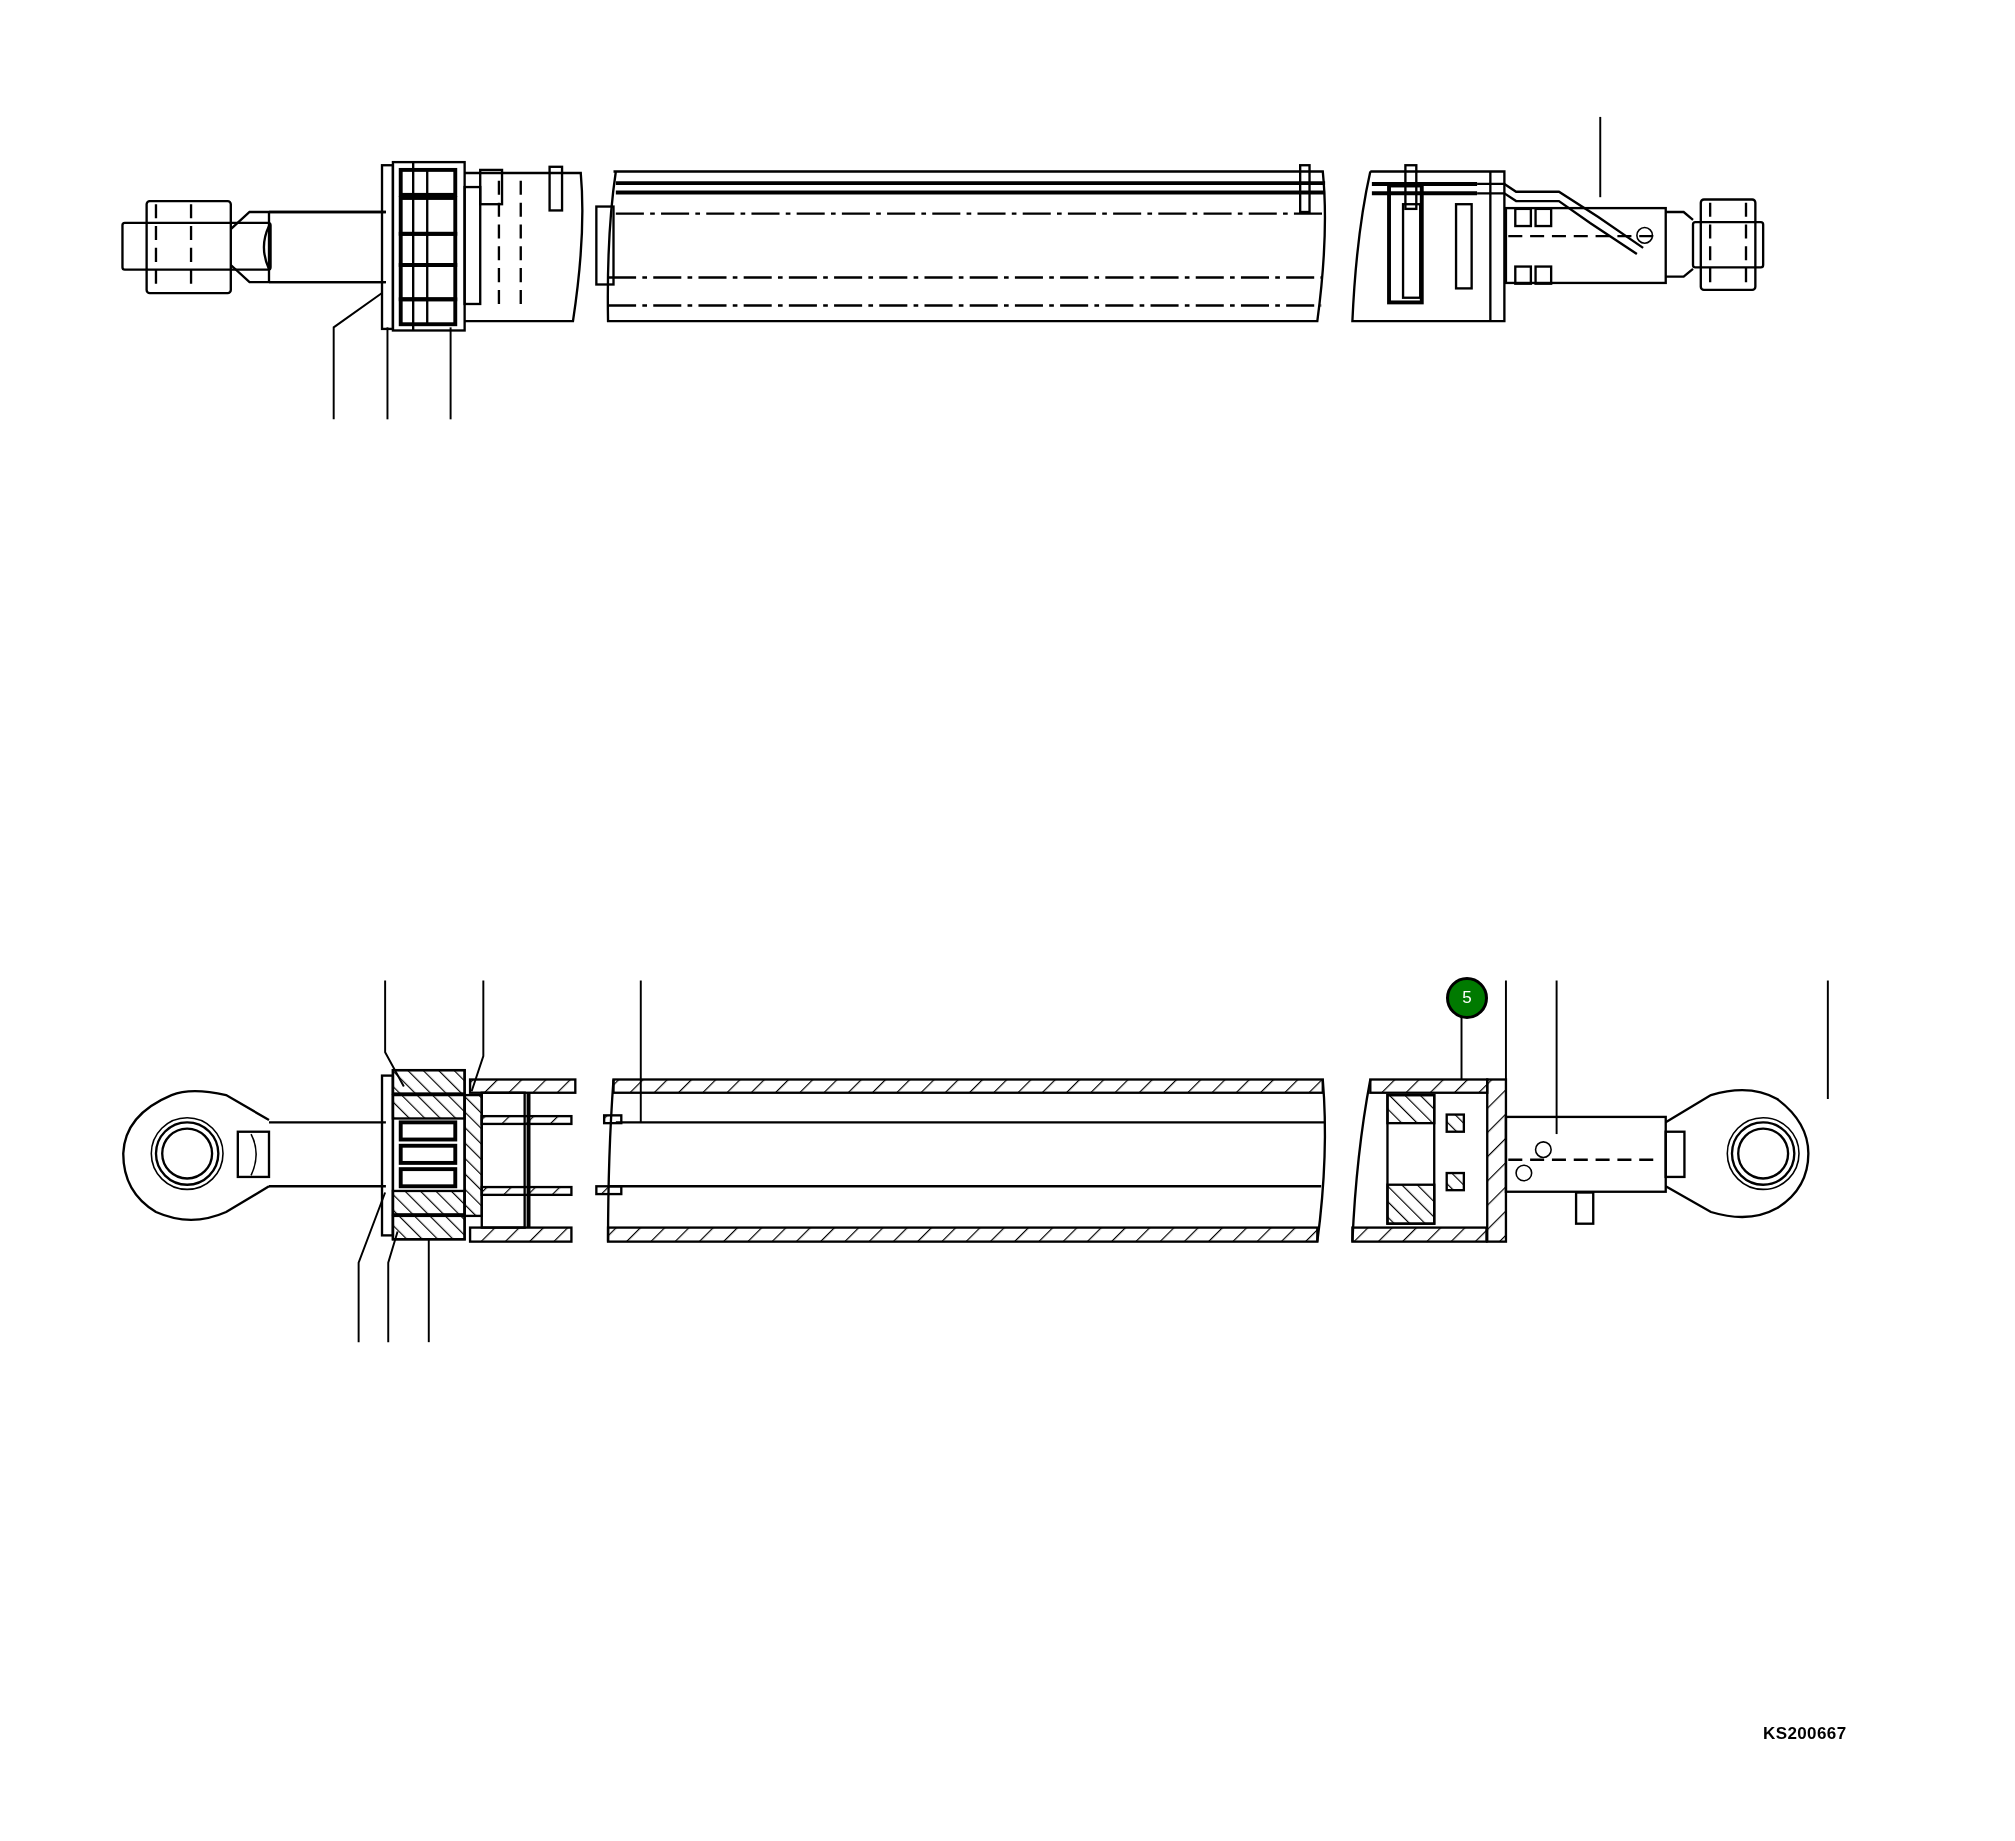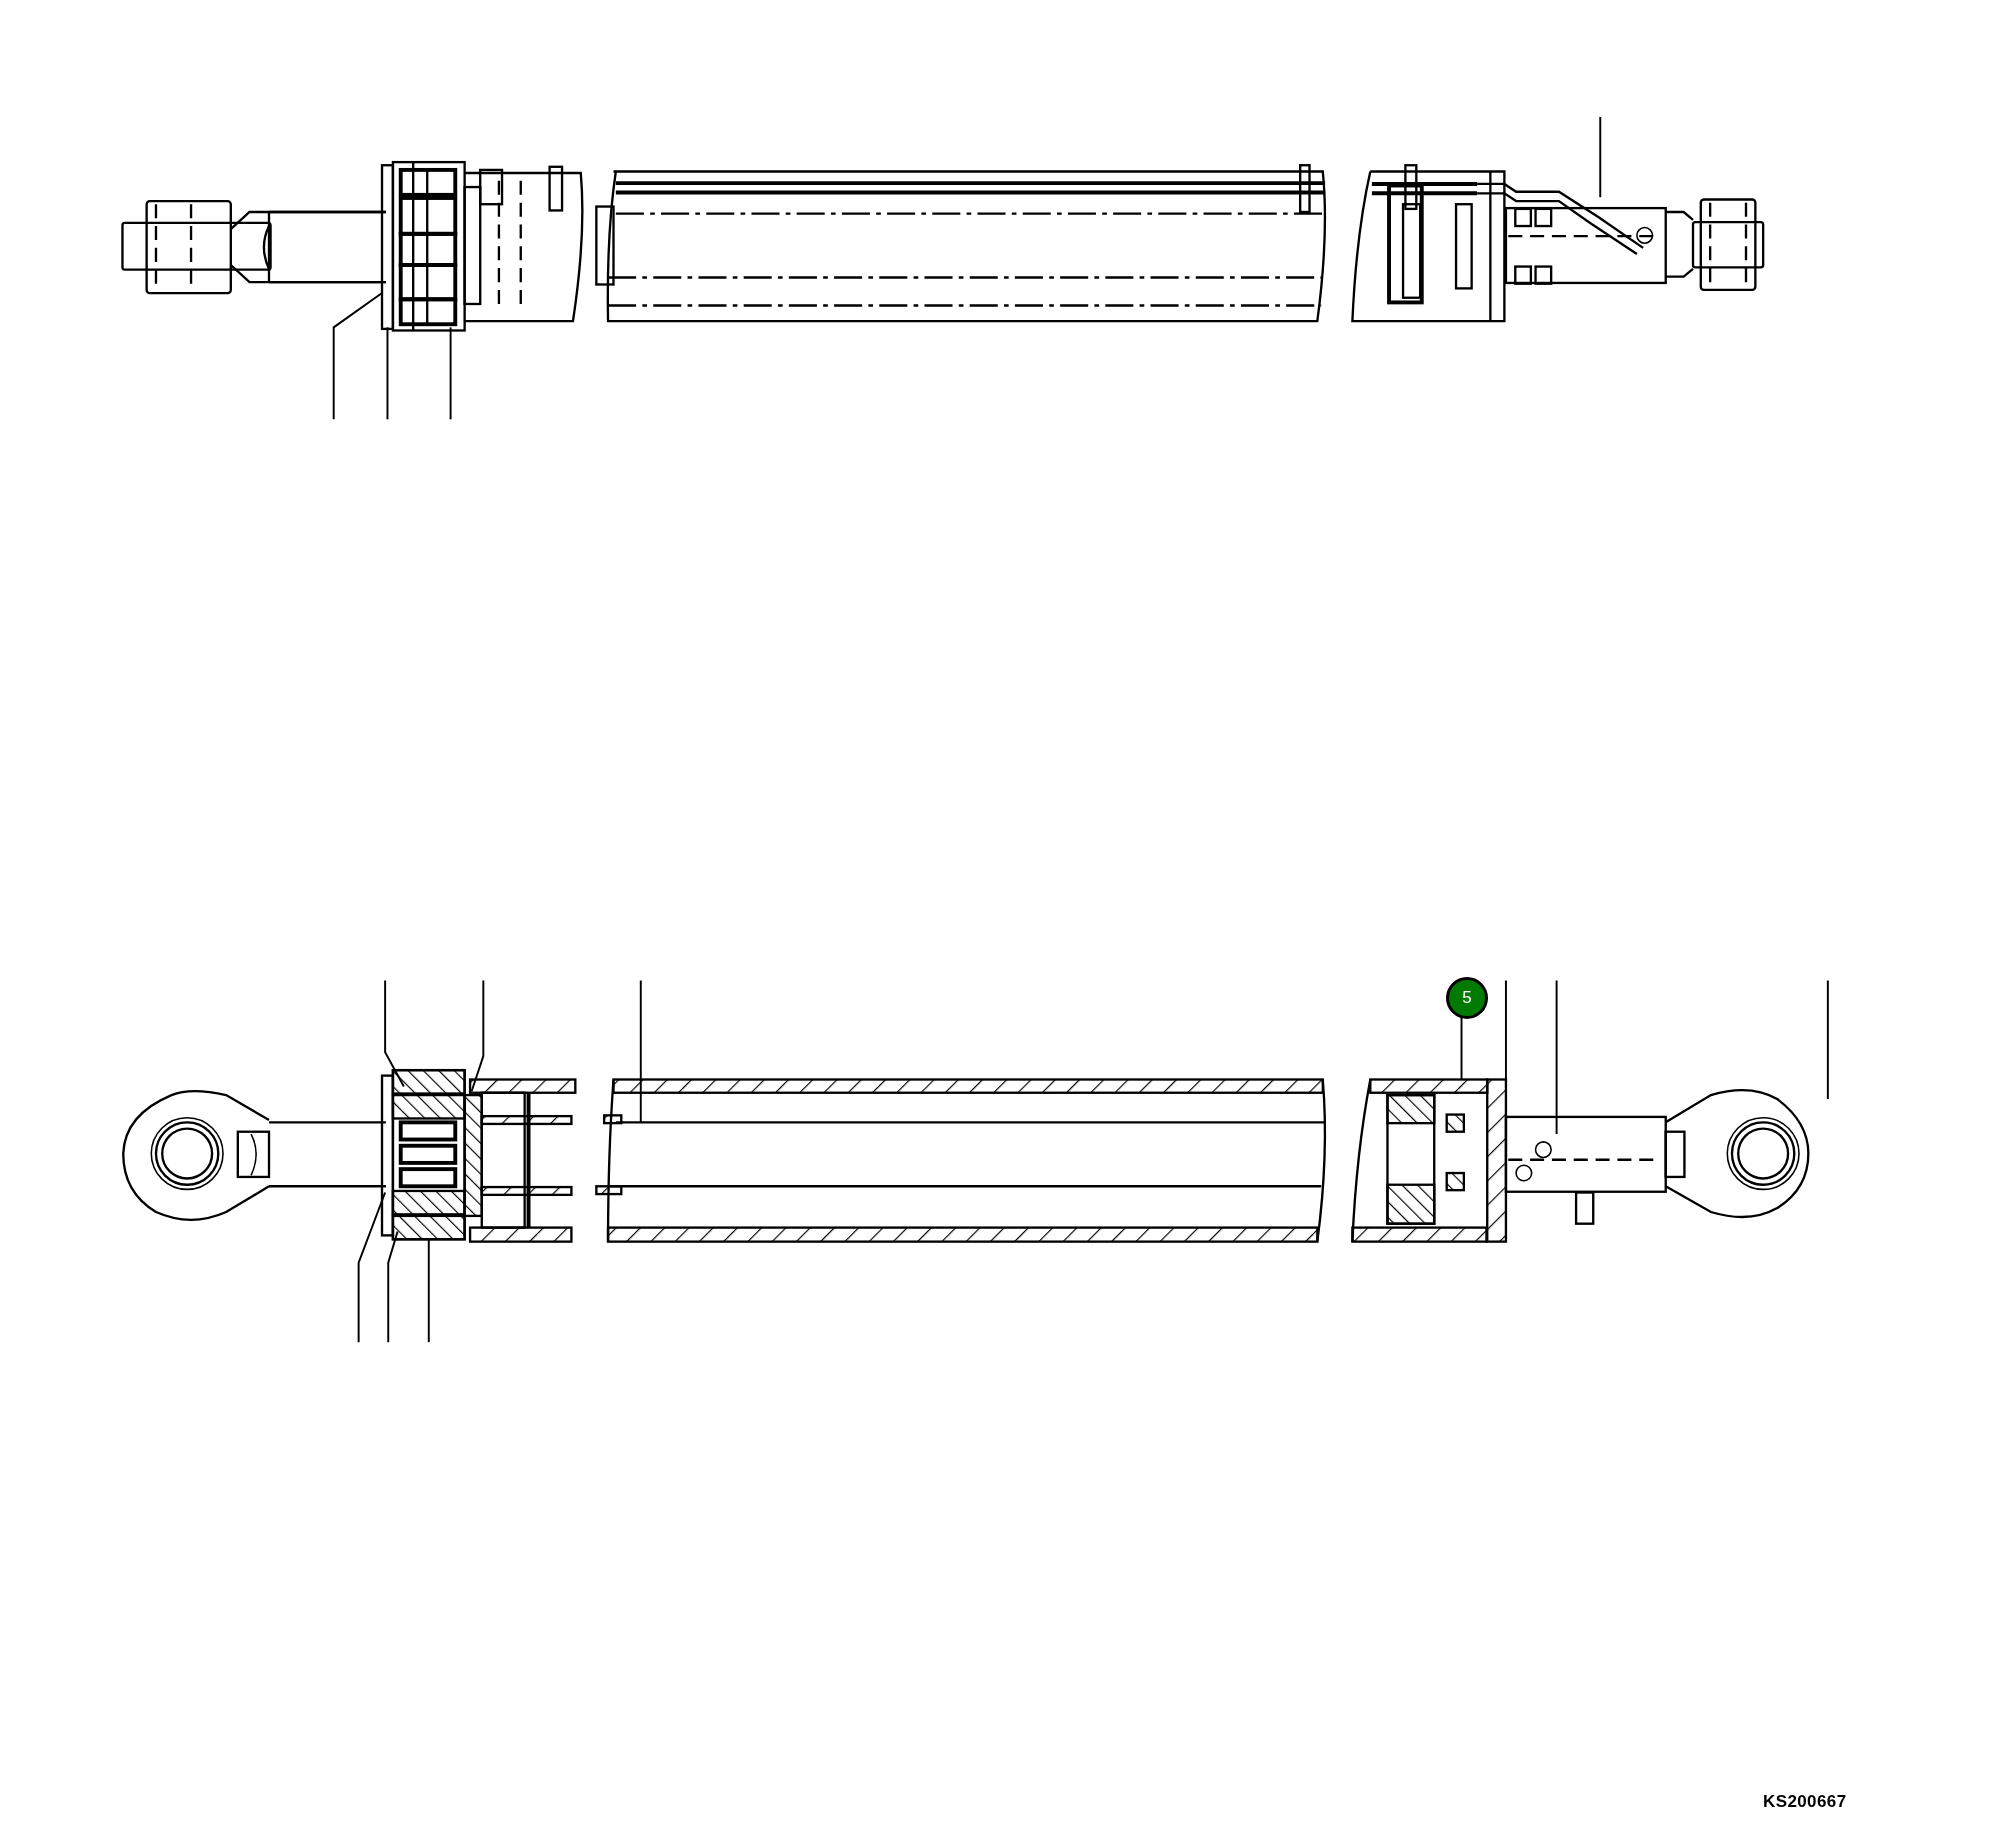--- a/index.html
+++ b/index.html
@@ -7,21 +7,21 @@
   #drawing { position: absolute; left: 0; top: 0; width: 2015px; height: 1841px; }
   .ln { stroke: #000; stroke-width: 3; fill: none; }
   .thin { stroke: #000; stroke-width: 2; fill: none; }
   .thick { stroke: #000; stroke-width: 5; fill: none; }
   .dash { stroke: #000; stroke-width: 3; fill: none; stroke-dasharray: 36 8 6 8; }
   .hid { stroke: #000; stroke-width: 3; fill: none; stroke-dasharray: 18 10; }
   .hatch { fill: url(#hatch); stroke: #000; stroke-width: 3; }
   .hatch2 { fill: url(#hatch2); stroke: #000; stroke-width: 3; }
   .leader { stroke: #000; stroke-width: 2.5; fill: none; }
   .callout-label { position: absolute; width: 42px; height: 42px; left: 1446px; top: 977px; border-radius: 50%; box-sizing: border-box; border: 3.9px solid #000; display: flex; align-items: center; justify-content: center; color: #fff; font-size: 17px; cursor: pointer; }
-  .ref-code { position: absolute; left: 1763px; top: 1792px; font-size: 17px; font-weight: bold; color: #000; letter-spacing: 0.4px; }
+  .ref-code { position: absolute; left: 1763px; top: 1724px; font-size: 17px; font-weight: bold; color: #000; letter-spacing: 0.4px; }
 </style>
 </head>
 <body>
 
 <svg id="drawing" viewBox="0 0 2585 2362" xmlns="http://www.w3.org/2000/svg">
   <defs>
     <pattern id="hatch" patternUnits="userSpaceOnUse" width="22" height="22" patternTransform="rotate(45)">
       <line x1="0" y1="0" x2="0" y2="22" stroke="#000" stroke-width="3"></line>
     </pattern>
     <pattern id="hatch2" patternUnits="userSpaceOnUse" width="14" height="14" patternTransform="rotate(-45)">

